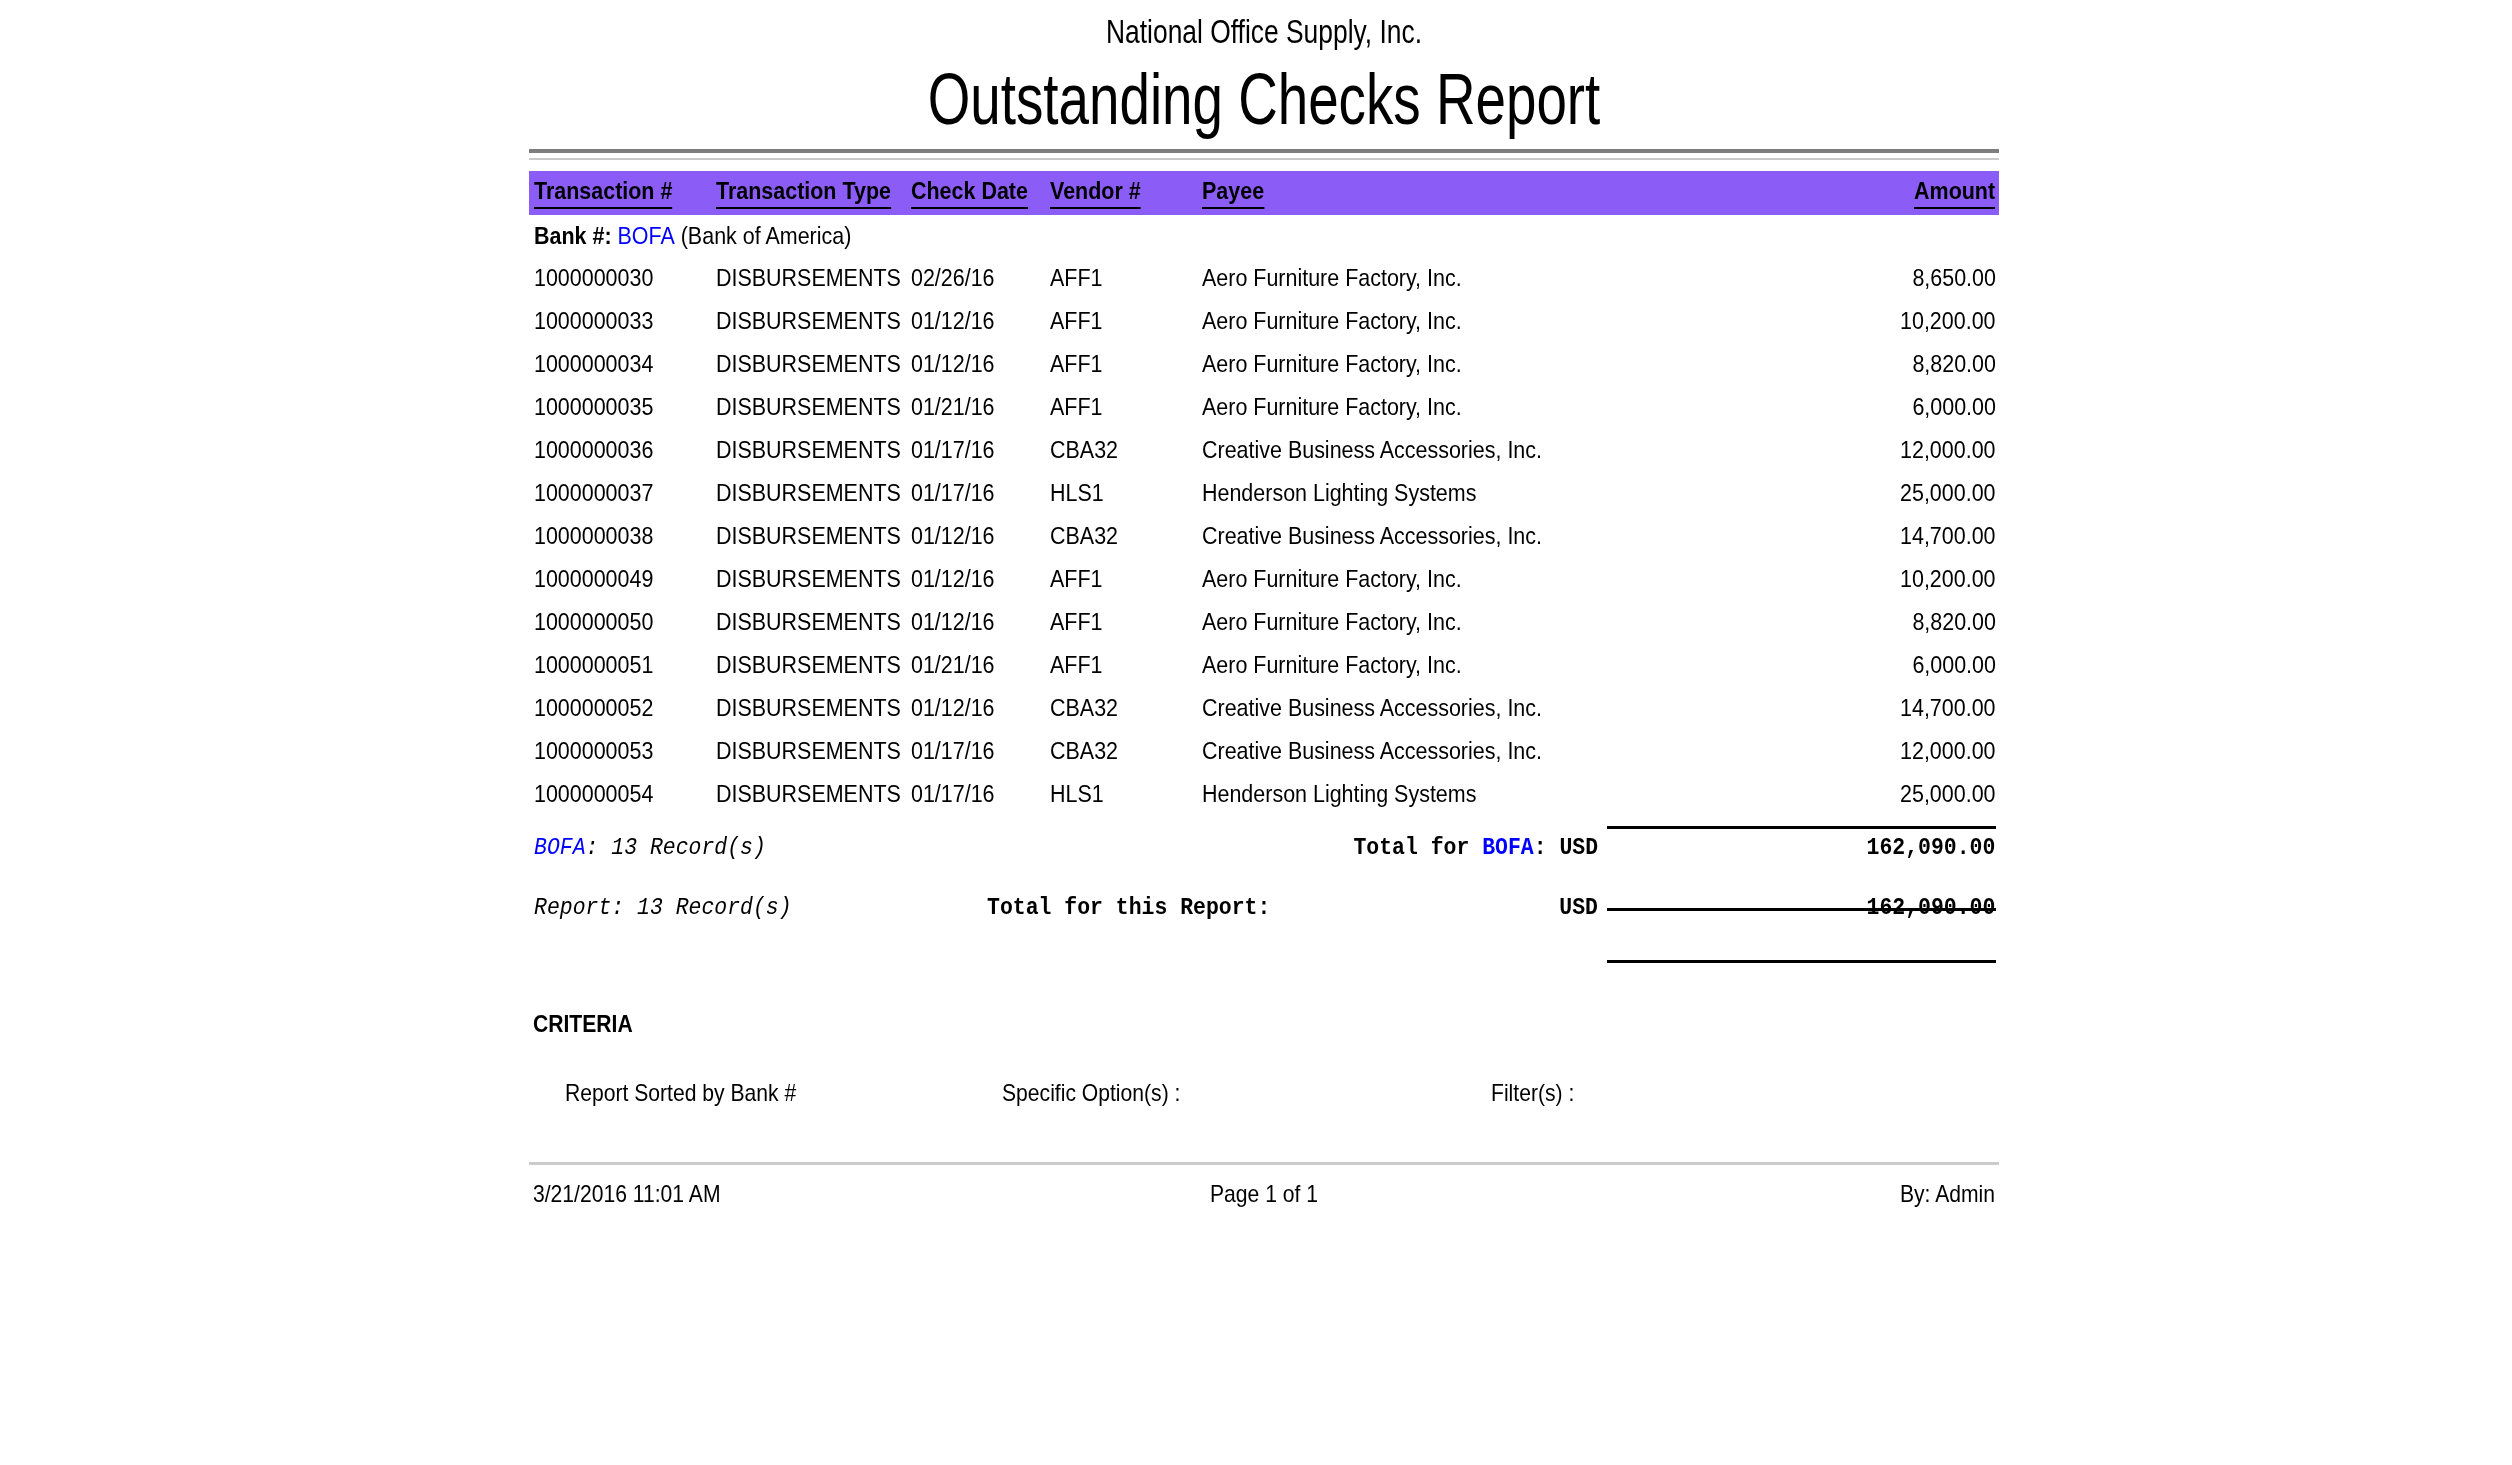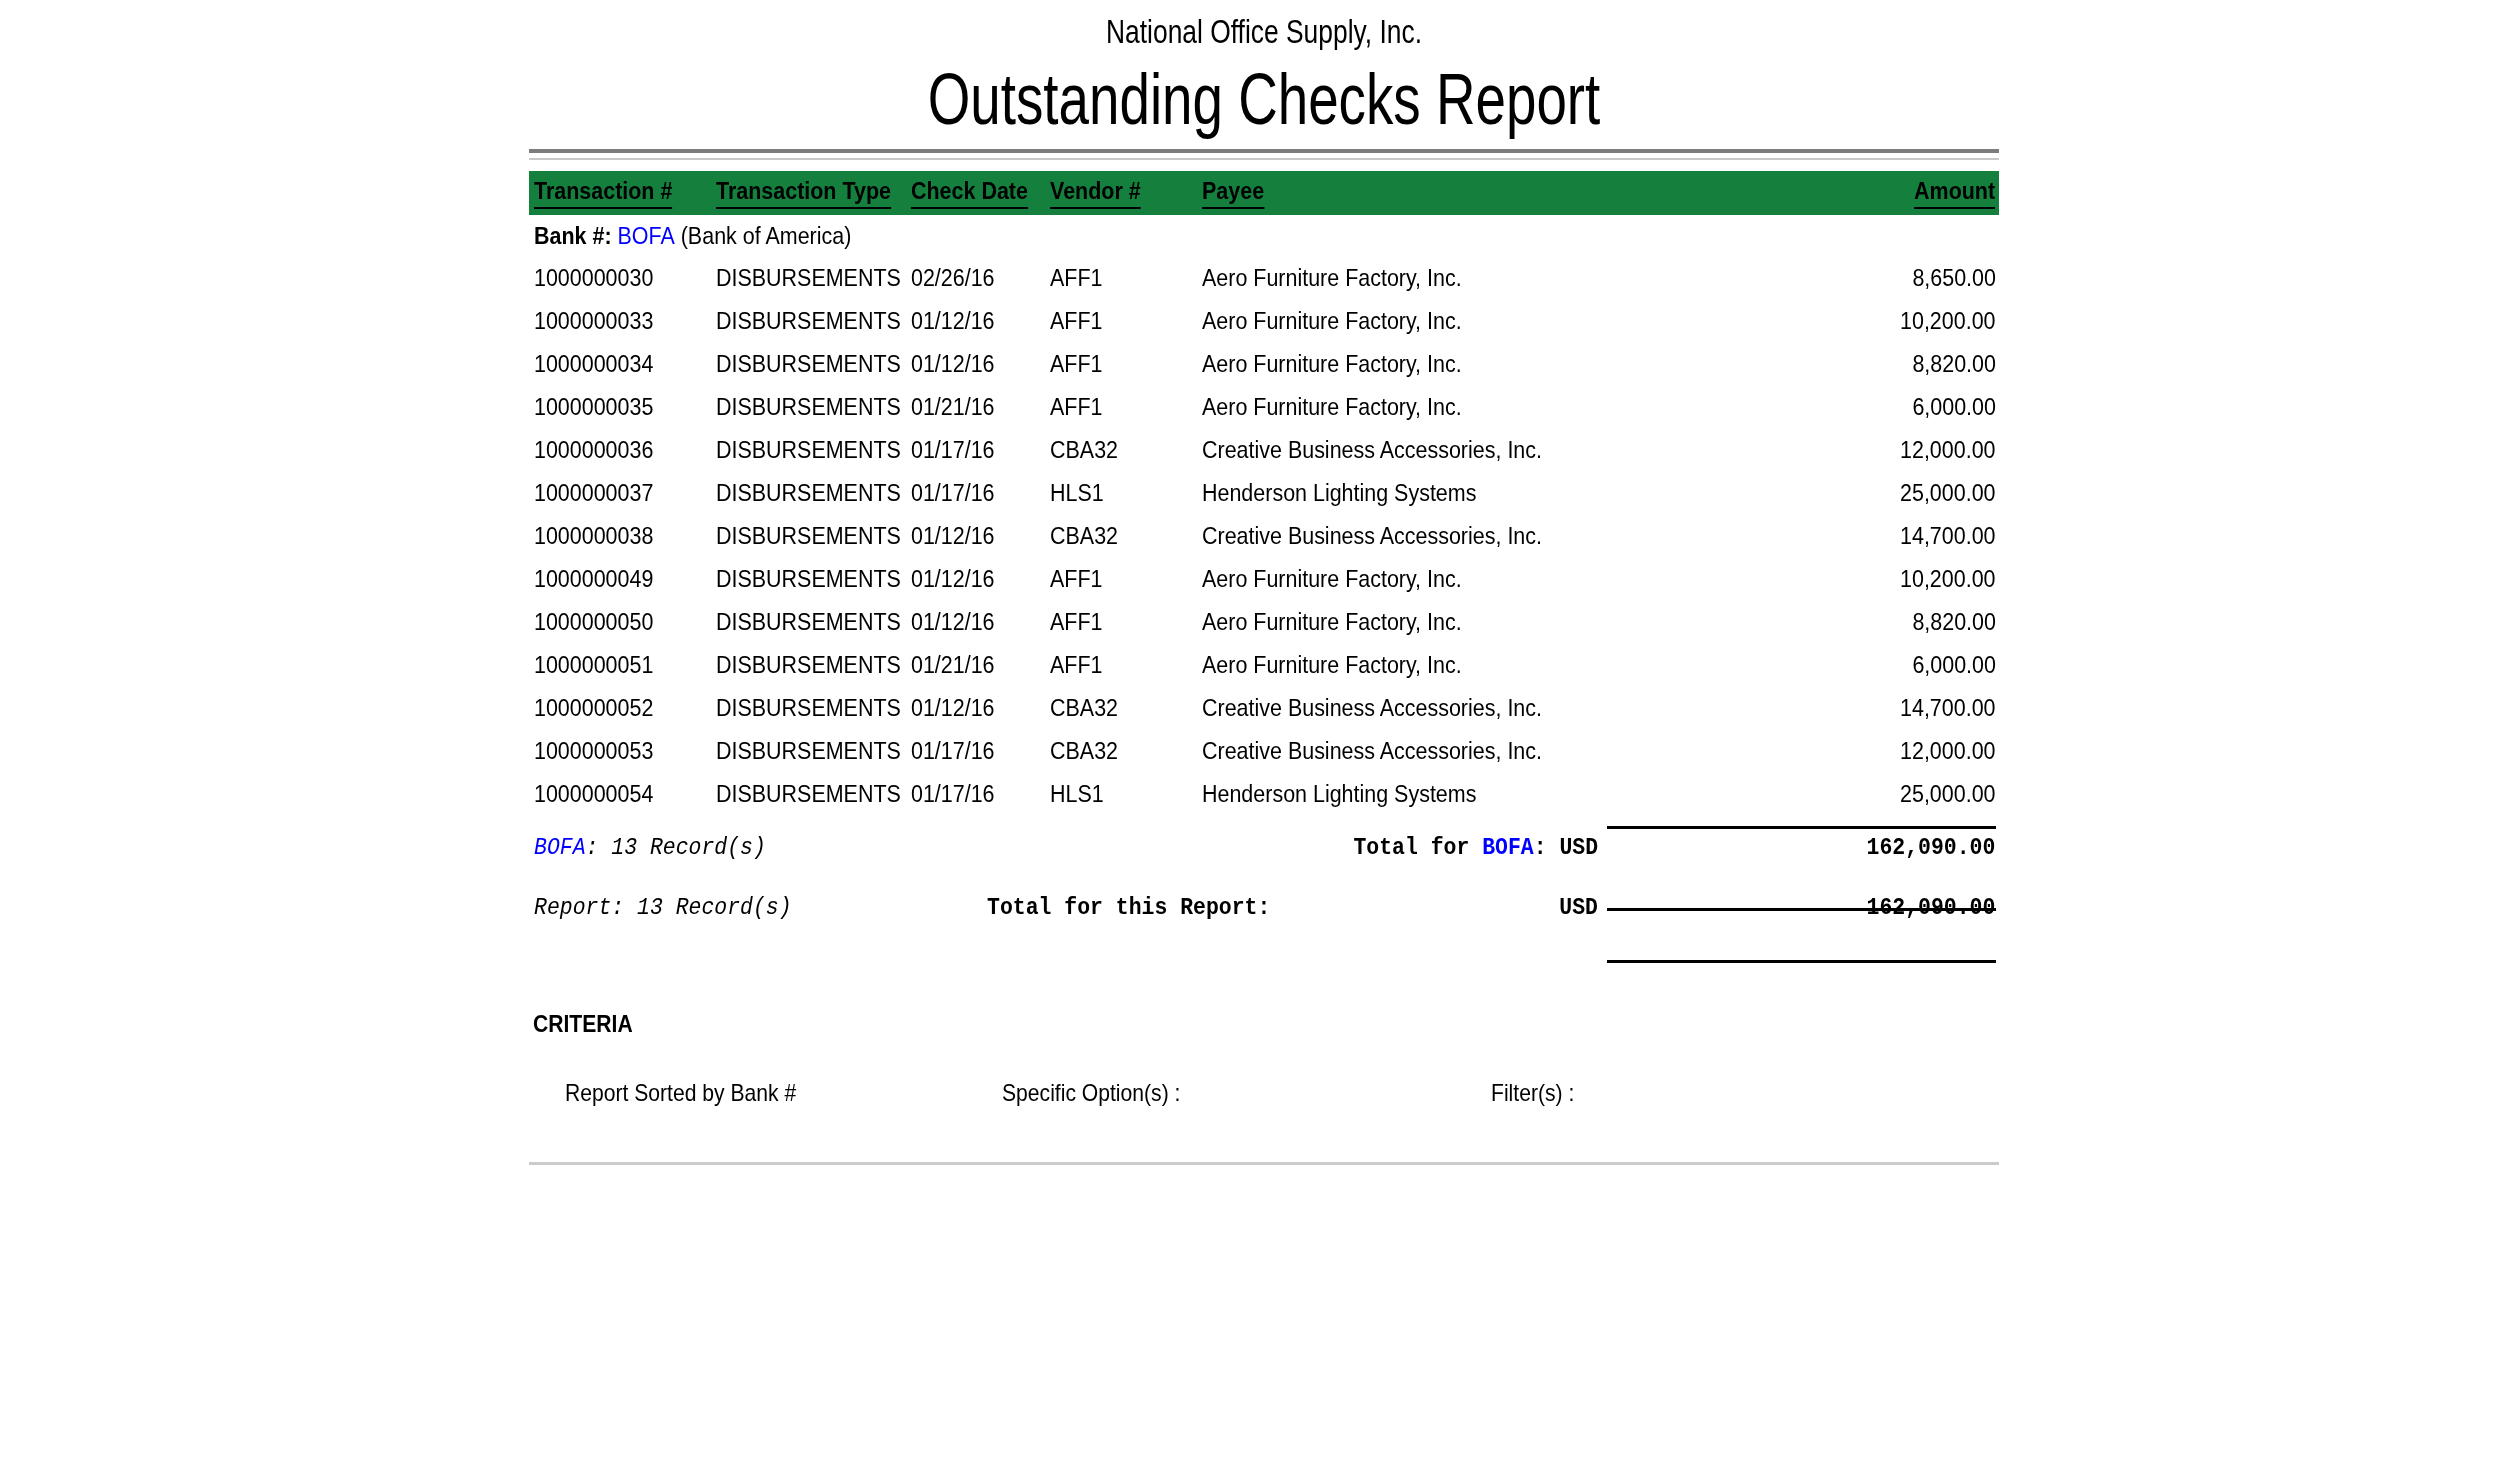--- a/index.html
+++ b/index.html
@@ -26,21 +26,21 @@
     position: absolute; top: 60px; left: 0; width: 100%;
     text-align: center; font-size: 73px; line-height: 1.08;
     transform: scaleX(0.75); transform-origin: 50% 50%;
     white-space: nowrap;
   }
   .rule-thick { position: absolute; top: 149px; left: 0; width: 100%; height: 4.2px; background: #7d7d7d; }
   .rule-thin  { position: absolute; top: 158px; left: 0; width: 100%; height: 2.1px; background: #c9c9c9; }
 
   .header-band {
     position: absolute; top: 171px; left: 0; width: 100%; height: 44px;
-    background: #15803d;
+    background: #8b5cf6;
   }
   .header-band .h {
     position: absolute; bottom: 5.6px;
     font-size: 24.4px; font-weight: bold; white-space: nowrap;
     border-bottom: 2.8px solid #000; padding-bottom: 2.1px;
     transform: scaleX(0.88); transform-origin: 0 100%;
   }
   .header-band .h.right { transform-origin: 100% 100%; }
 
   .c1 { left: 4.9px; }   .c2 { left: 187px; }  .c3 { left: 382px; }
@@ -255,15 +255,20 @@
   <div class="criteria-heading">CRITERIA</div>
 
   <div class="criteria-row">
     <div class="t crit1">Report Sorted by Bank #</div>
     <div class="t crit2">Specific Option(s) :</div>
     <div class="t crit3">Filter(s) :</div>
   </div>
 
   <div class="footer-line"></div>
 
+  <div class="footer-row">
+    <div class="t f-left">3/21/2016 11:01 AM</div>
+    <div class="t f-center">Page 1 of 1</div>
+    <div class="t f-right">By: Admin</div>
+  </div>
 
 </div>
 
 
 </body></html>

